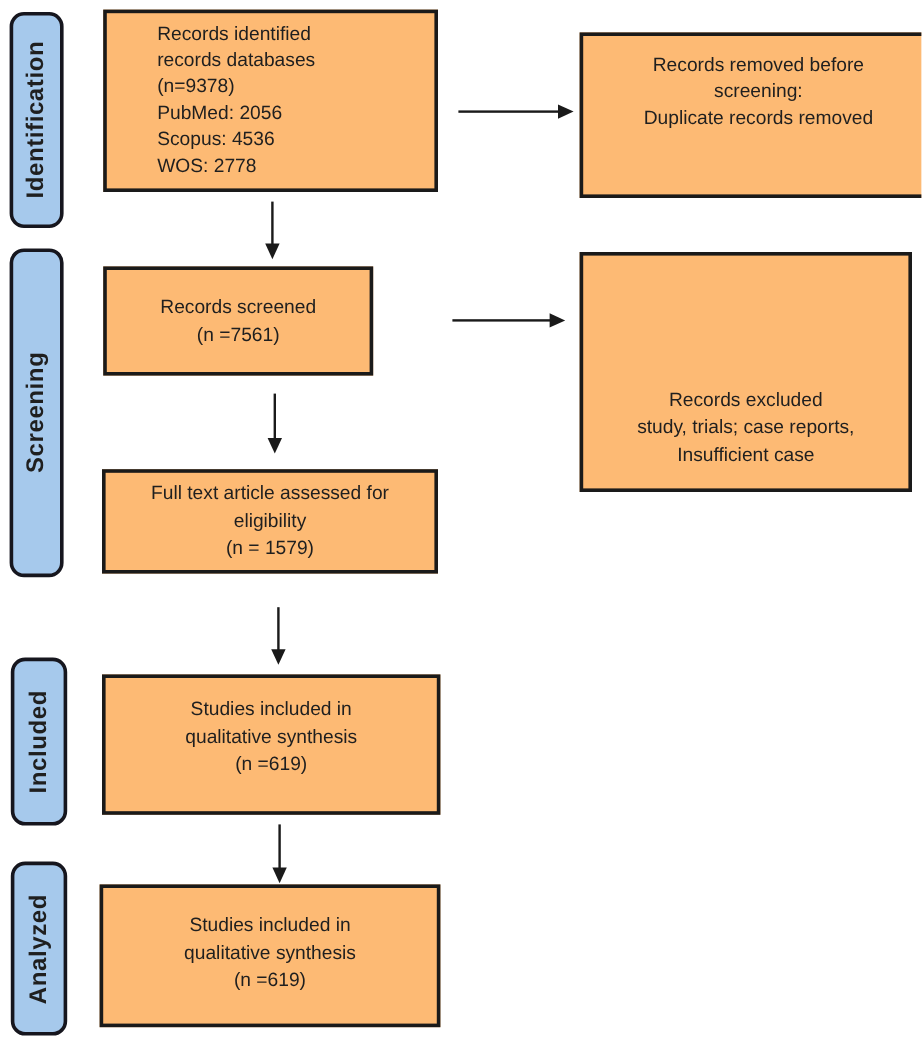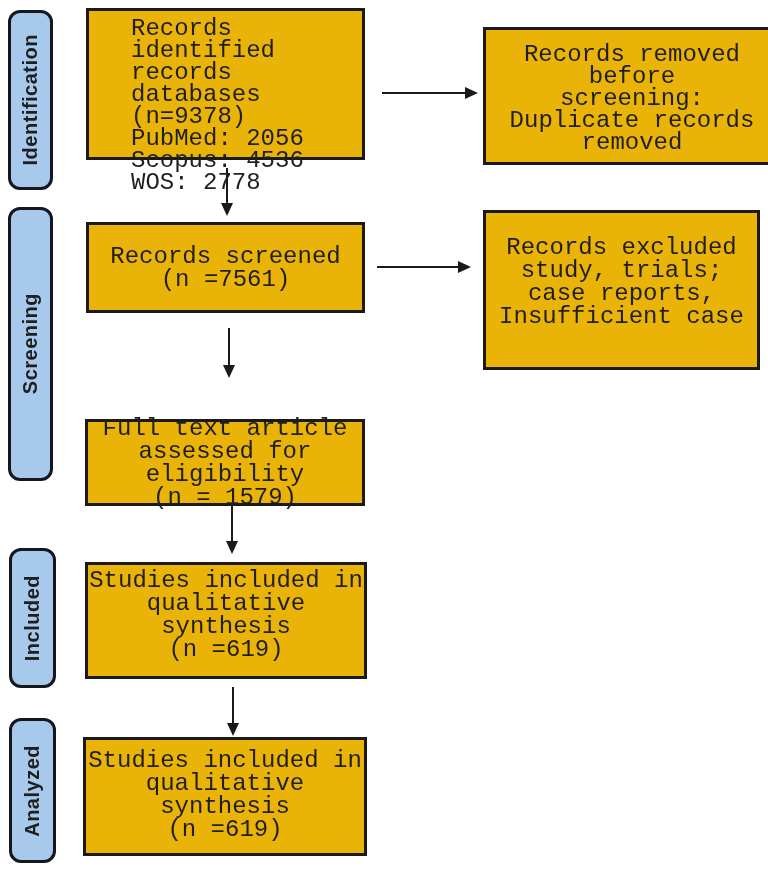--- a/index.html
+++ b/index.html
@@ -40,52 +40,51 @@
     white-space: nowrap;
   }
   .stage-identification { left: 8px;  top: 10px;  width: 45px; height: 180px; }
   .stage-screening      { left: 8px;  top: 207px; width: 45px; height: 274px; }
   .stage-included       { left: 9px;  top: 548px; width: 47px; height: 140px; }
   .stage-analyzed       { left: 9px;  top: 718px; width: 47px; height: 145px; }
 
   
   .fbox {
     position: absolute;
-    background: #eab308;
+    background: #fdba74;
     border: 3px solid var(--box-border);
-    font-size: 24px;
+    font-size: 16px;
     line-height: 22px;
-    font-family: Liberation Mono, monospace;
   }
   .fbox .line { display: block; }
 
   .box-identified {
     left: 86px; top: 8px; width: 279px; height: 152px;
     padding: 7px 8px 4px 42px;
     text-align: left;
   }
   .box-removed {
     left: 483px; top: 27px; width: 298px; height: 138px;
     padding: 14px 6px 4px 6px;
     text-align: center;
   }
   .box-screened {
-    left: 86px; top: 222px; width: 279px; height: 91px;
+    left: 86px; top: 222px; width: 225px; height: 91px;
     display: flex; flex-direction: column; align-items: center; justify-content: center;
     text-align: center; line-height: 23px;
   }
   .box-excluded {
-    left: 483px; top: 210px; width: 277px; height: 160px;
-    display: flex; flex-direction: column; align-items: center; justify-content: center;
+    left: 483px; top: 210px; width: 277px; height: 200px;
+    display: flex; flex-direction: column; align-items: center; justify-content: flex-end;
     text-align: center; line-height: 23px; padding-bottom: 16px;
   }
   .box-fulltext {
     left: 85px; top: 391px; width: 280px; height: 87px;
     display: flex; flex-direction: column; align-items: center; justify-content: center;
-    text-align: center; line-height: 23px; margin-top: 28px;
+    text-align: center; line-height: 23px;
   }
   .box-qualitative {
     left: 85px; top: 562px; width: 282px; height: 117px;
     display: flex; flex-direction: column; align-items: center; justify-content: center;
     text-align: center; line-height: 23px; padding-bottom: 12px;
   }
   .box-meta {
     left: 83px; top: 737px; width: 284px; height: 119px;
     display: flex; flex-direction: column; align-items: center; justify-content: center;
     text-align: center; line-height: 23px; padding-bottom: 4px;

